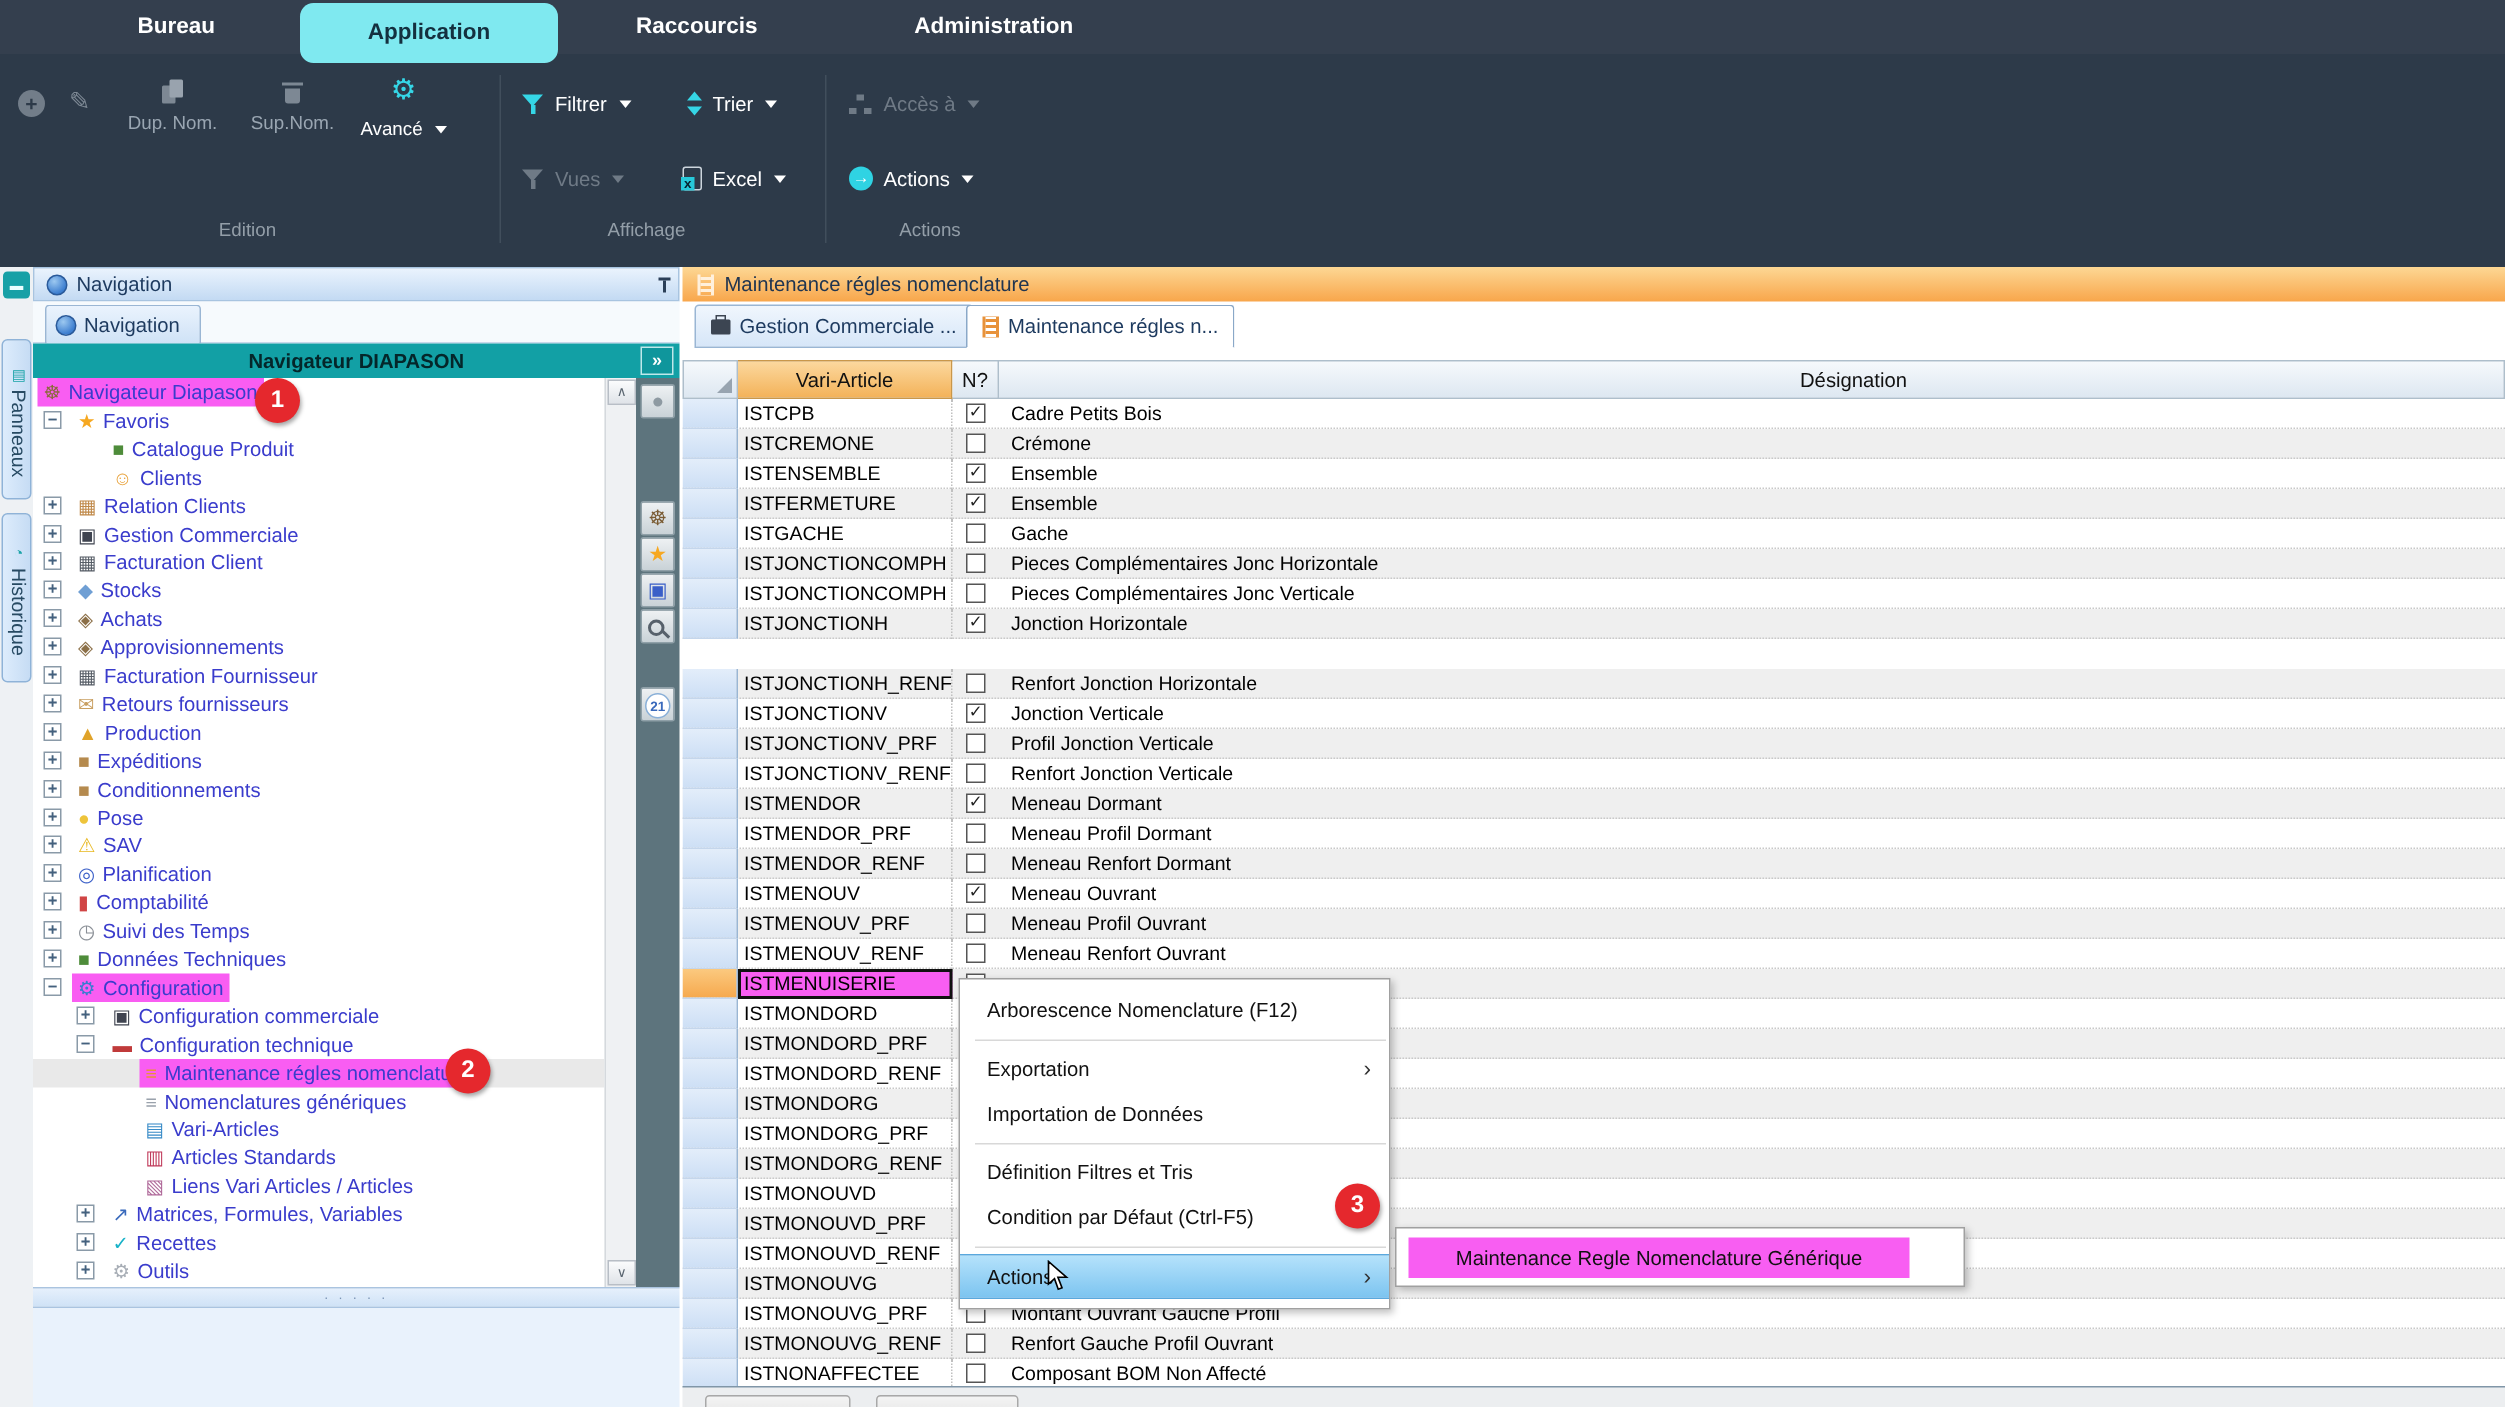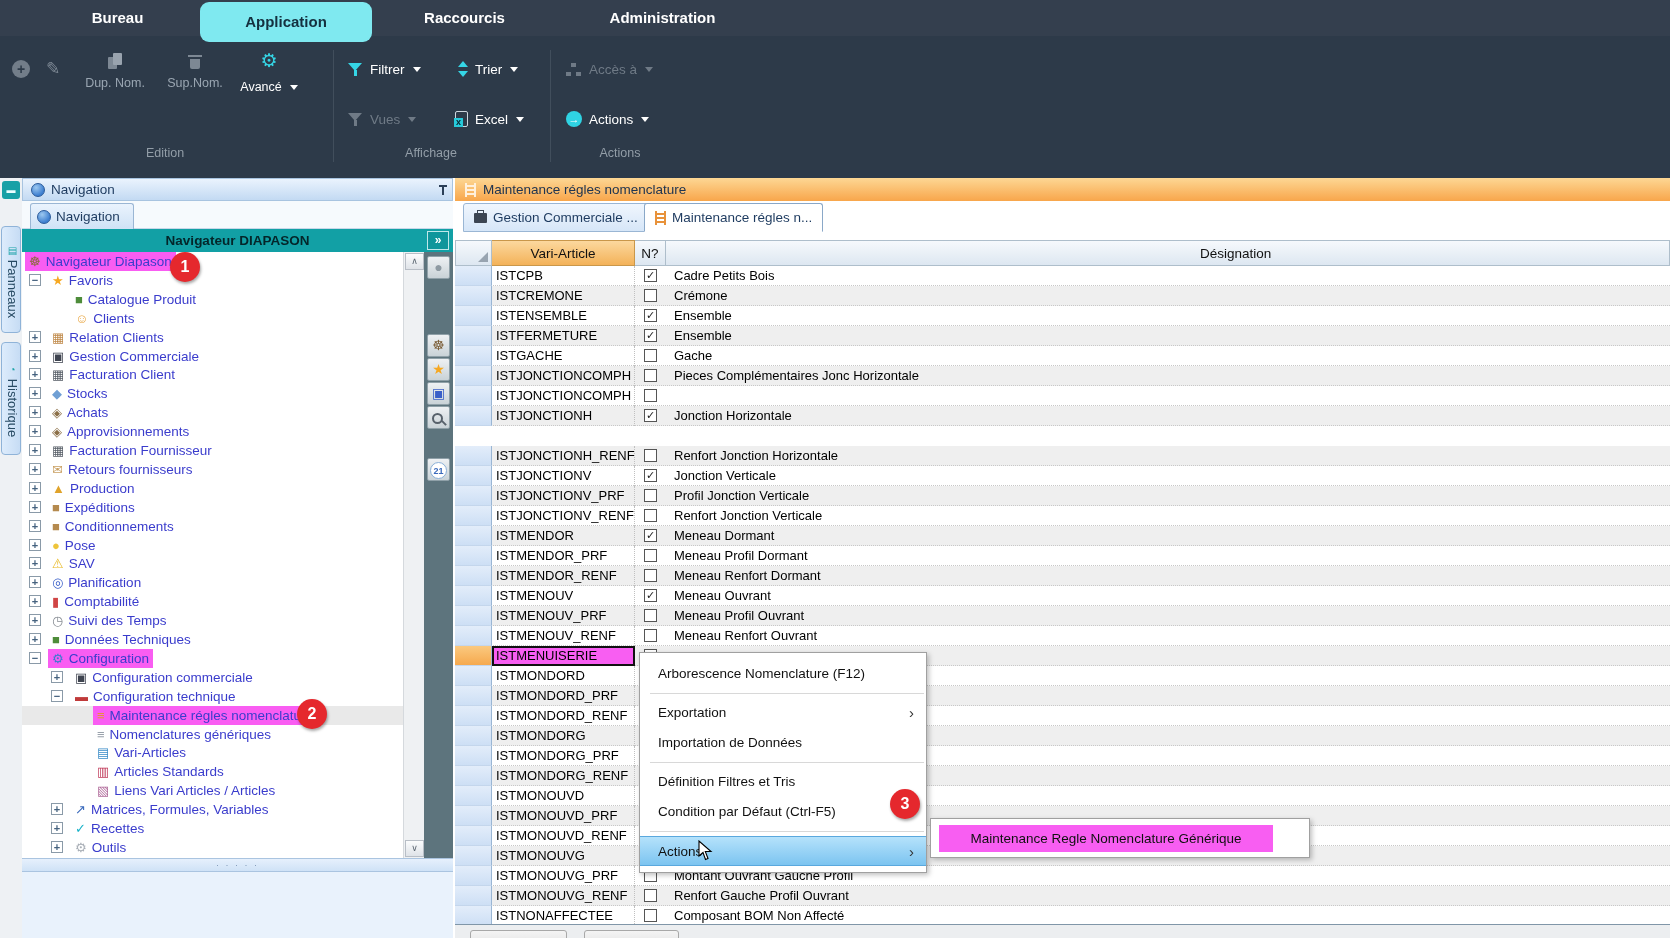--- a/index.html
+++ b/index.html
@@ -583,20 +583,21 @@
       <div class="brow alt" style="top: 100px;">
         <span class="rowhdr"></span>
         <span class="codecell">ISTJONCTIONCOMPH</span>
         <span class="cb"></span>
         <span class="descell">Pieces Complémentaires Jonc Horizontale</span>
       </div>
       <div class="brow" style="top: 120px;">
         <span class="rowhdr"></span>
         <span class="codecell">ISTJONCTIONCOMPH</span>
         <span class="cb"></span>
+        <span class="descell">Pieces Complémentaires Jonc Verticale</span>
       </div>
       <div class="brow alt" style="top: 140px;">
         <span class="rowhdr"></span>
         <span class="codecell">ISTJONCTIONH</span>
         <span class="cb">✓</span>
         <span class="descell">Jonction Horizontale</span>
       </div>
       <div class="brow alt" style="top: 180px;">
         <span class="rowhdr"></span>
         <span class="codecell">ISTJONCTIONH_RENF</span>

